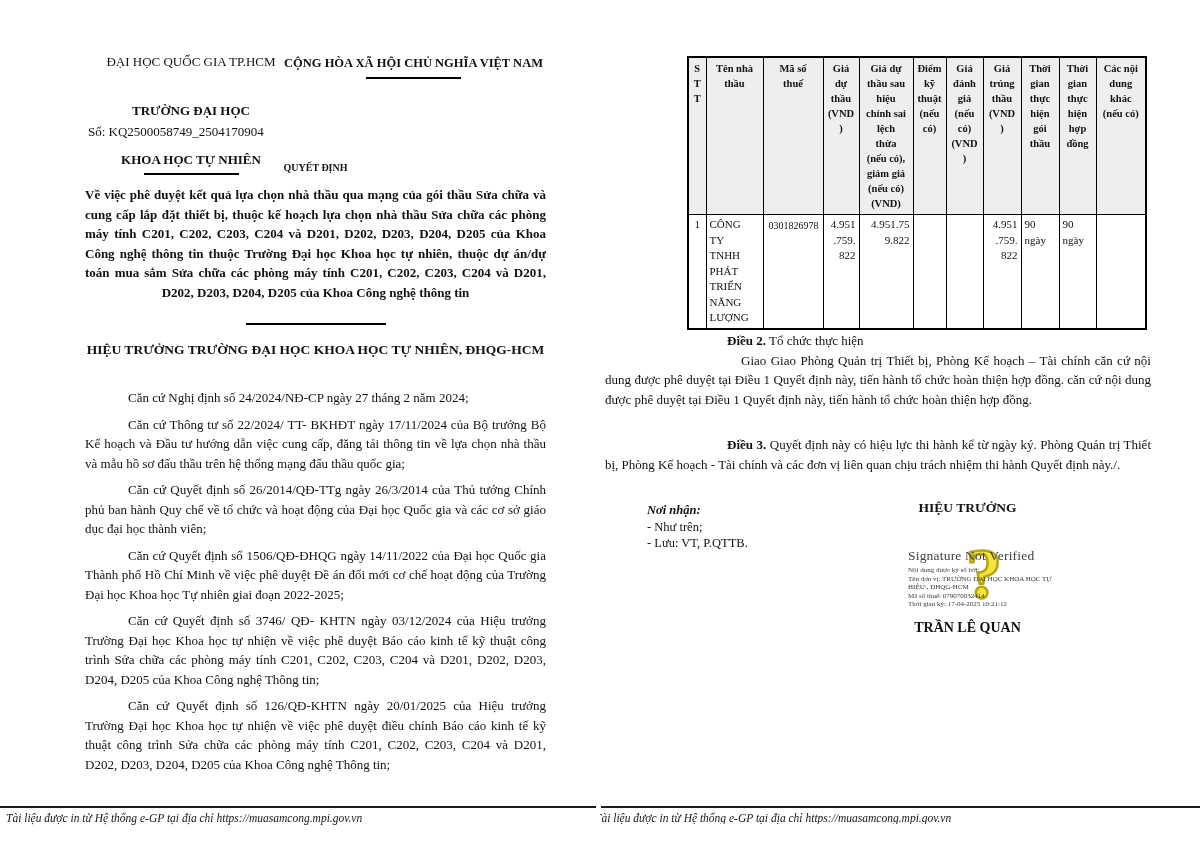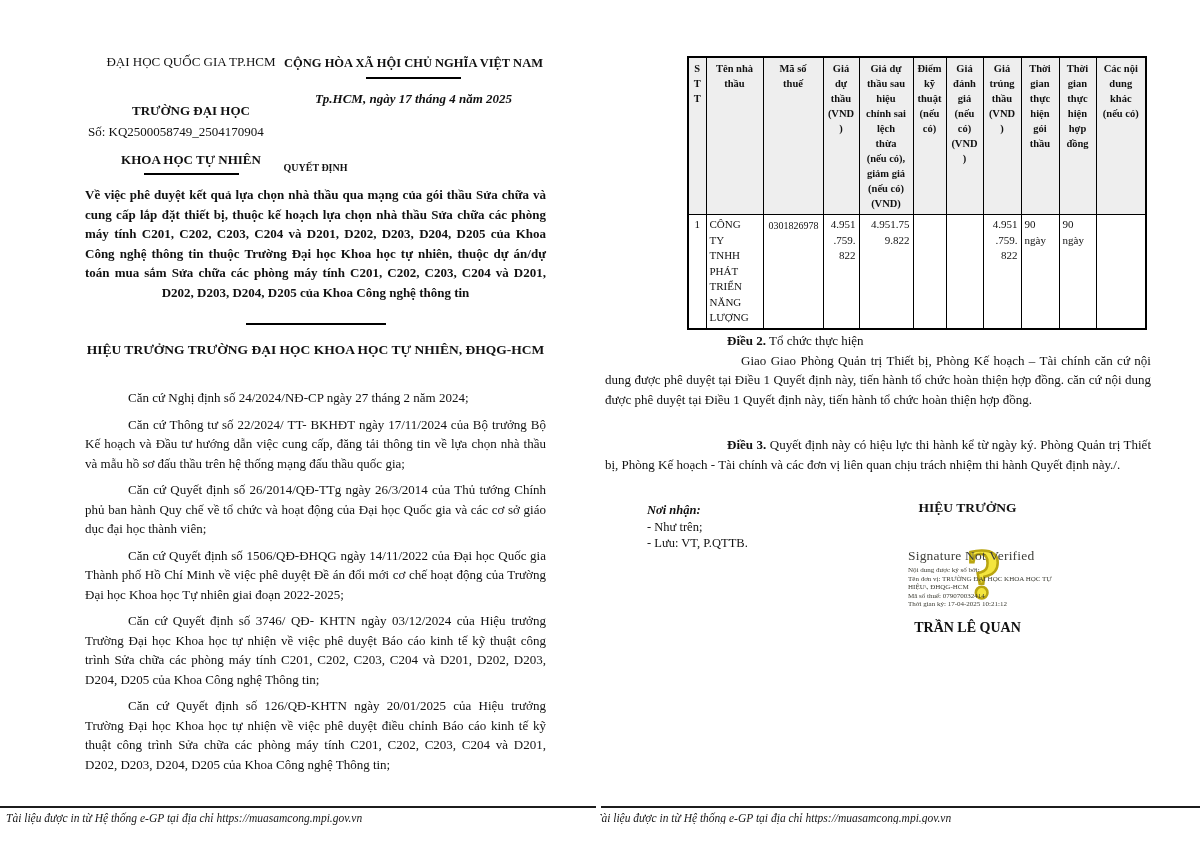--- a/index.html
+++ b/index.html
@@ -70,21 +70,20 @@
 <div class="left-col">
   <div class="org">
     <div>ĐẠI HỌC QUỐC GIA TP.HCM</div>
     <div class="b">TRƯỜNG ĐẠI HỌC</div>
     <div class="b">KHOA HỌC TỰ NHIÊN</div>
     <div class="hrule"></div>
   </div>
   <div class="nat">
     <div class="l1">CỘNG HÒA XÃ HỘI CHỦ NGHĨA VIỆT NAM</div>
     <div class="hrule"></div>
-    <div class="dateline">Tp.HCM, ngày 17 tháng 4 năm 2025</div>
   </div>
   <div class="doc-num">Số: KQ2500058749_2504170904</div>
 
   <div class="doc-title">QUYẾT ĐỊNH</div>
   <div class="subject">Về việc phê duyệt kết quả lựa chọn nhà thầu qua mạng của gói thầu Sửa chữa và cung cấp lắp đặt thiết bị, thuộc kế hoạch lựa chọn nhà thầu Sửa chữa các phòng máy tính C201, C202, C203, C204 và D201, D202, D203, D204, D205 của Khoa Công nghệ thông tin thuộc Trường Đại học Khoa học tự nhiên, thuộc dự án/dự toán mua sắm Sửa chữa các phòng máy tính C201, C202, C203, C204 và D201, D202, D203, D204, D205 của Khoa Công nghệ thông tin</div>
   <div class="subject-rule"></div>
   <div class="authority">HIỆU TRƯỞNG TRƯỜNG ĐẠI HỌC KHOA HỌC TỰ NHIÊN, ĐHQG-HCM</div>
 
   <div class="recitals">
     <p>Căn cứ Nghị định số 24/2024/NĐ-CP ngày 27 tháng 2 năm 2024;</p>

